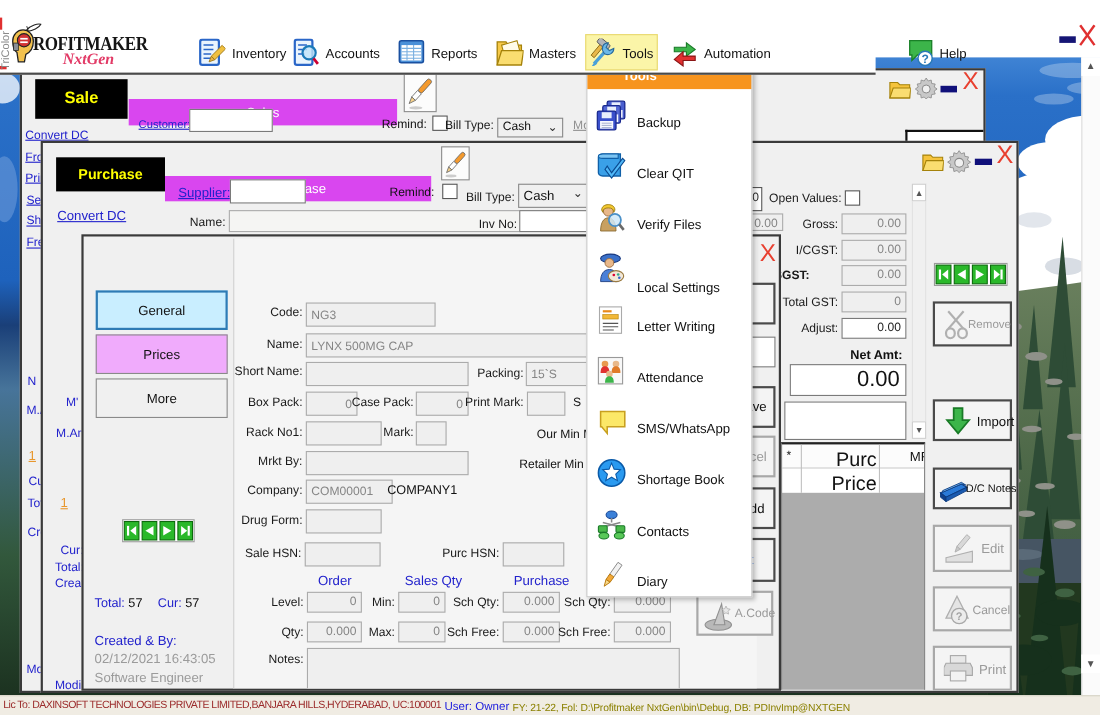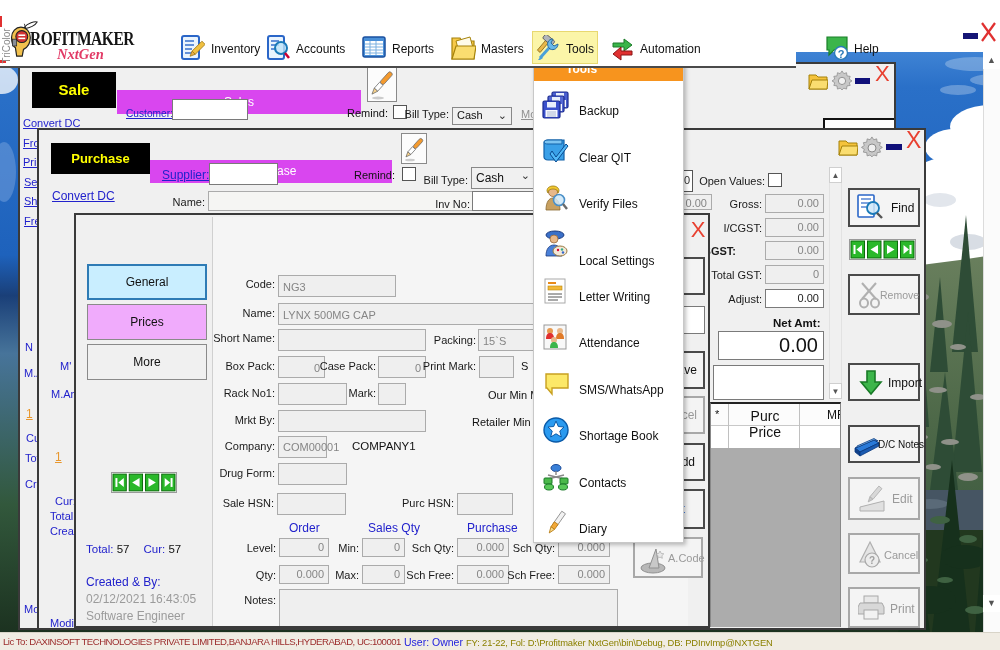--- a/index.html
+++ b/index.html
@@ -236,37 +236,24 @@
   <div class="a" style="left:790px;top:37px;width:13px;height:232px;background:#f0f0f0;border:1px solid #e2e2e2;"></div>
   <div class="a" style="left:790px;top:37px;width:13px;height:16px;background:#fff;border:1px solid #cfcfcf;color:#555;font-size:8px;text-align:center;line-height:15px;">▲</div>
   <div class="a" style="left:790px;top:253px;width:13px;height:16px;background:#fff;border:1px solid #cfcfcf;color:#555;font-size:8px;text-align:center;line-height:15px;">▼</div>
 
   <div class="a" style="left:671px;top:272px;width:131px;height:225px;background:#acacac;border-top:2px solid #222;border-left:1px solid #888;border-right:1px solid #888;overflow:hidden;">
     <div class="a" style="left:0;top:0;width:129px;height:22px;background:#fcfcfc;border-bottom:1px solid #c8c8c8;"></div>
     <div class="a" style="left:0;top:22px;width:129px;height:22px;background:#fff;"></div>
     <div class="a" style="left:17px;top:0;width:1px;height:44px;background:#c0c0c0;"></div>
     <div class="a" style="left:88px;top:0;width:1px;height:44px;background:#c0c0c0;"></div>
     <div class="a" style="left:4px;top:4px;font-size:11px;color:#111;">*</div>
-    <div class="a" style="left:22px;top:4px;width:64px;text-align:center;font-size:14px;color:#111;">Purc Price</div>
+    <div class="a" style="left:22px;top:4px;width:64px;text-align:right;font-size:18px;color:#111;">Purc Price</div>
     <div class="a" style="left:116px;top:4px;width:37px;font-size:12px;color:#111;">MRP</div>
   </div>
 
-  <div class="btn" style="left:809px;top:58px;width:72px;height:39px;">
-    <svg class="a" style="left:6px;top:4px;" width="30" height="28" viewBox="0 0 30 28">
-        <rect x="2" y="1" width="16" height="22" rx="1" fill="#fff" stroke="#2a66c8" stroke-width="1.6"></rect>
-        <g stroke="#2a66c8" stroke-width="1.2">
-          <line x1="5" y1="5" x2="15" y2="5"></line>
-          <line x1="5" y1="9" x2="15" y2="9"></line>
-          <line x1="5" y1="13" x2="12" y2="13"></line>
-        </g>
-        <circle cx="17" cy="14" r="6" fill="#cfe8f8" fill-opacity="0.85" stroke="#1a7ab8" stroke-width="1.8"></circle>
-        <line x1="21" y1="19" x2="26" y2="24" stroke="#555" stroke-width="2.4"></line>
-      </svg>
-    <span class="a" style="left:41px;top:11px;">Find</span>
-  </div>
   <div class="a" style="left:810px;top:109px;width:67px;height:21px;background:#fff;border:1px solid #9a9a9a;" id="pnav">
   <svg width="65" height="19" viewBox="0 0 65 19">
         <g>
   <rect x="1" y="1" width="13.5" height="17" fill="#2ab82a" stroke="#0c6a0c" stroke-width="1"></rect>
           <rect x="17.5" y="1" width="13.5" height="17" fill="#2ab82a" stroke="#0c6a0c" stroke-width="1"></rect>
           <rect x="34" y="1" width="13.5" height="17" fill="#2ab82a" stroke="#0c6a0c" stroke-width="1"></rect>
           <rect x="50.5" y="1" width="13.5" height="17" fill="#2ab82a" stroke="#0c6a0c" stroke-width="1"></rect>
   <g fill="#fff">
             <rect x="3.5" y="5" width="2" height="9"></rect>
             <path d="M12 5 L12 14 L6.5 9.5 Z"></path>
@@ -381,21 +368,21 @@
   <div class="lbl" style="left:445px;top:145px;font-size:11px;">S</div>
   <div class="lblr" style="left:119px;top:172px;width:80px;">Rack No1:</div>
     <div class="tbg" style="left:202px;top:168px;width:69px;height:22px;"></div>
   <div class="lblr" style="left:220px;top:172px;width:80px;">Mark:</div>
     <div class="tbg" style="left:302px;top:168px;width:28px;height:22px;"></div>
   <div class="lbl" style="left:412px;top:174px;font-size:11px;">Our Min M</div>
   <div class="lblr" style="left:119px;top:199px;width:80px;">Mrkt By:</div>
     <div class="tbg" style="left:202px;top:195px;width:148px;height:22px;"></div>
   <div class="lbl" style="left:396px;top:201px;font-size:11px;">Retailer Min M</div>
   <div class="lblr" style="left:119px;top:225px;width:80px;">Company:</div>
-    <div class="tbg" style="left:202px;top:221px;width:49px;height:22px;padding-top:4px;">COM00001</div>
+    <div class="tbg" style="left:202px;top:221px;width:79px;height:22px;padding-top:4px;">COM00001</div>
   <div class="lbl" style="left:276px;top:225px;font-size:11.5px;">COMPANY1</div>
   <div class="lblr" style="left:119px;top:252px;width:80px;">Drug Form:</div>
     <div class="tbg" style="left:202px;top:248px;width:69px;height:22px;"></div>
   <div class="lblr" style="left:118px;top:282px;width:80px;">Sale HSN:</div>
     <div class="tbg" style="left:201px;top:278px;width:69px;height:22px;"></div>
   <div class="lblr" style="left:298px;top:282px;width:80px;">Purc HSN:</div>
     <div class="tbg" style="left:381px;top:278px;width:56px;height:22px;"></div>
   <div class="a" style="left:213px;top:306px;font-size:12px;color:#2222cc;">Order</div>
   <div class="a" style="left:292px;top:306px;font-size:12px;color:#2222cc;">Sales Qty</div>
   <div class="a" style="left:391px;top:306px;font-size:12px;color:#2222cc;">Purchase</div>

